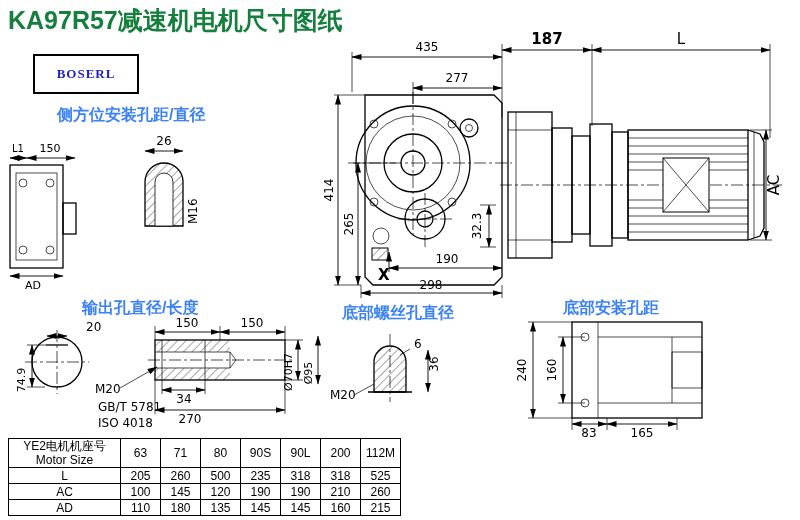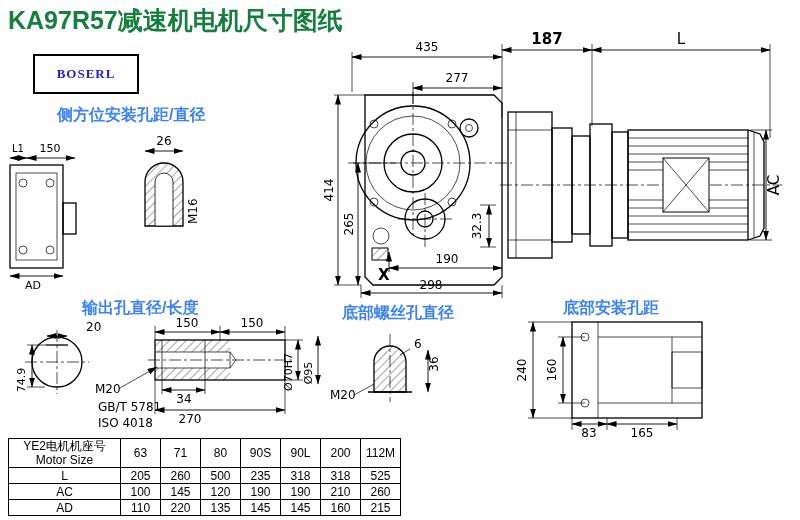--- a/index.html
+++ b/index.html
@@ -294,21 +294,21 @@
       <td>145</td>
       <td>120</td>
       <td>190</td>
       <td>190</td>
       <td>210</td>
       <td>260</td>
     </tr>
     <tr>
       <td class="c0">AD</td>
       <td>110</td>
-      <td>220</td>
+      <td>180</td>
       <td>135</td>
       <td>145</td>
       <td>145</td>
       <td>160</td>
       <td>215</td>
     </tr>
   </tbody>
     </table>
 
 </div>

